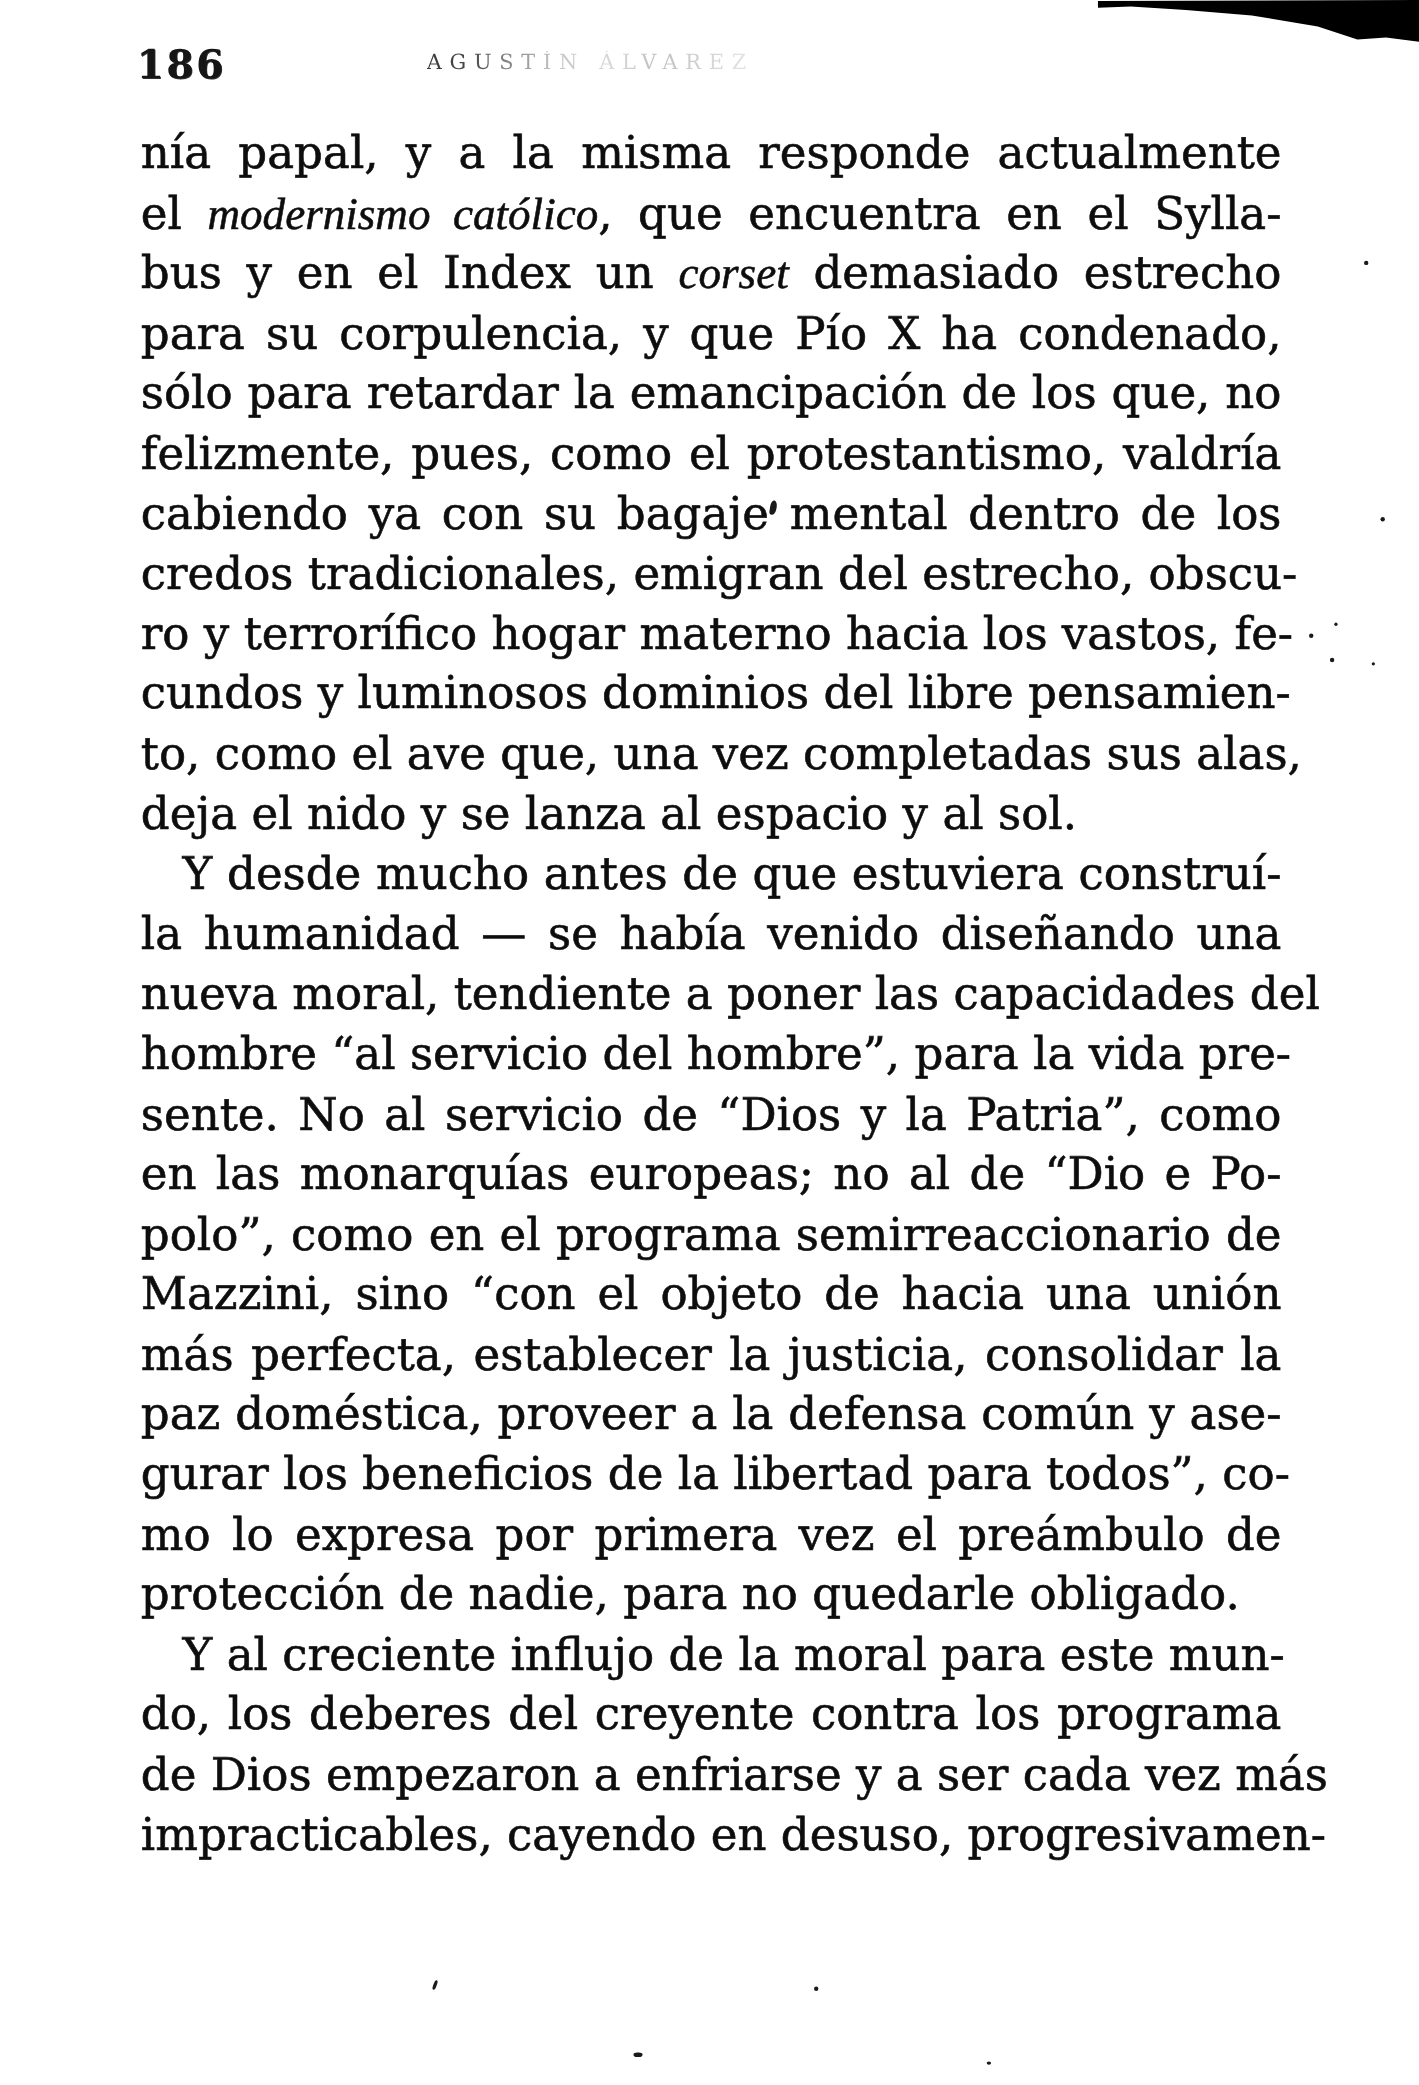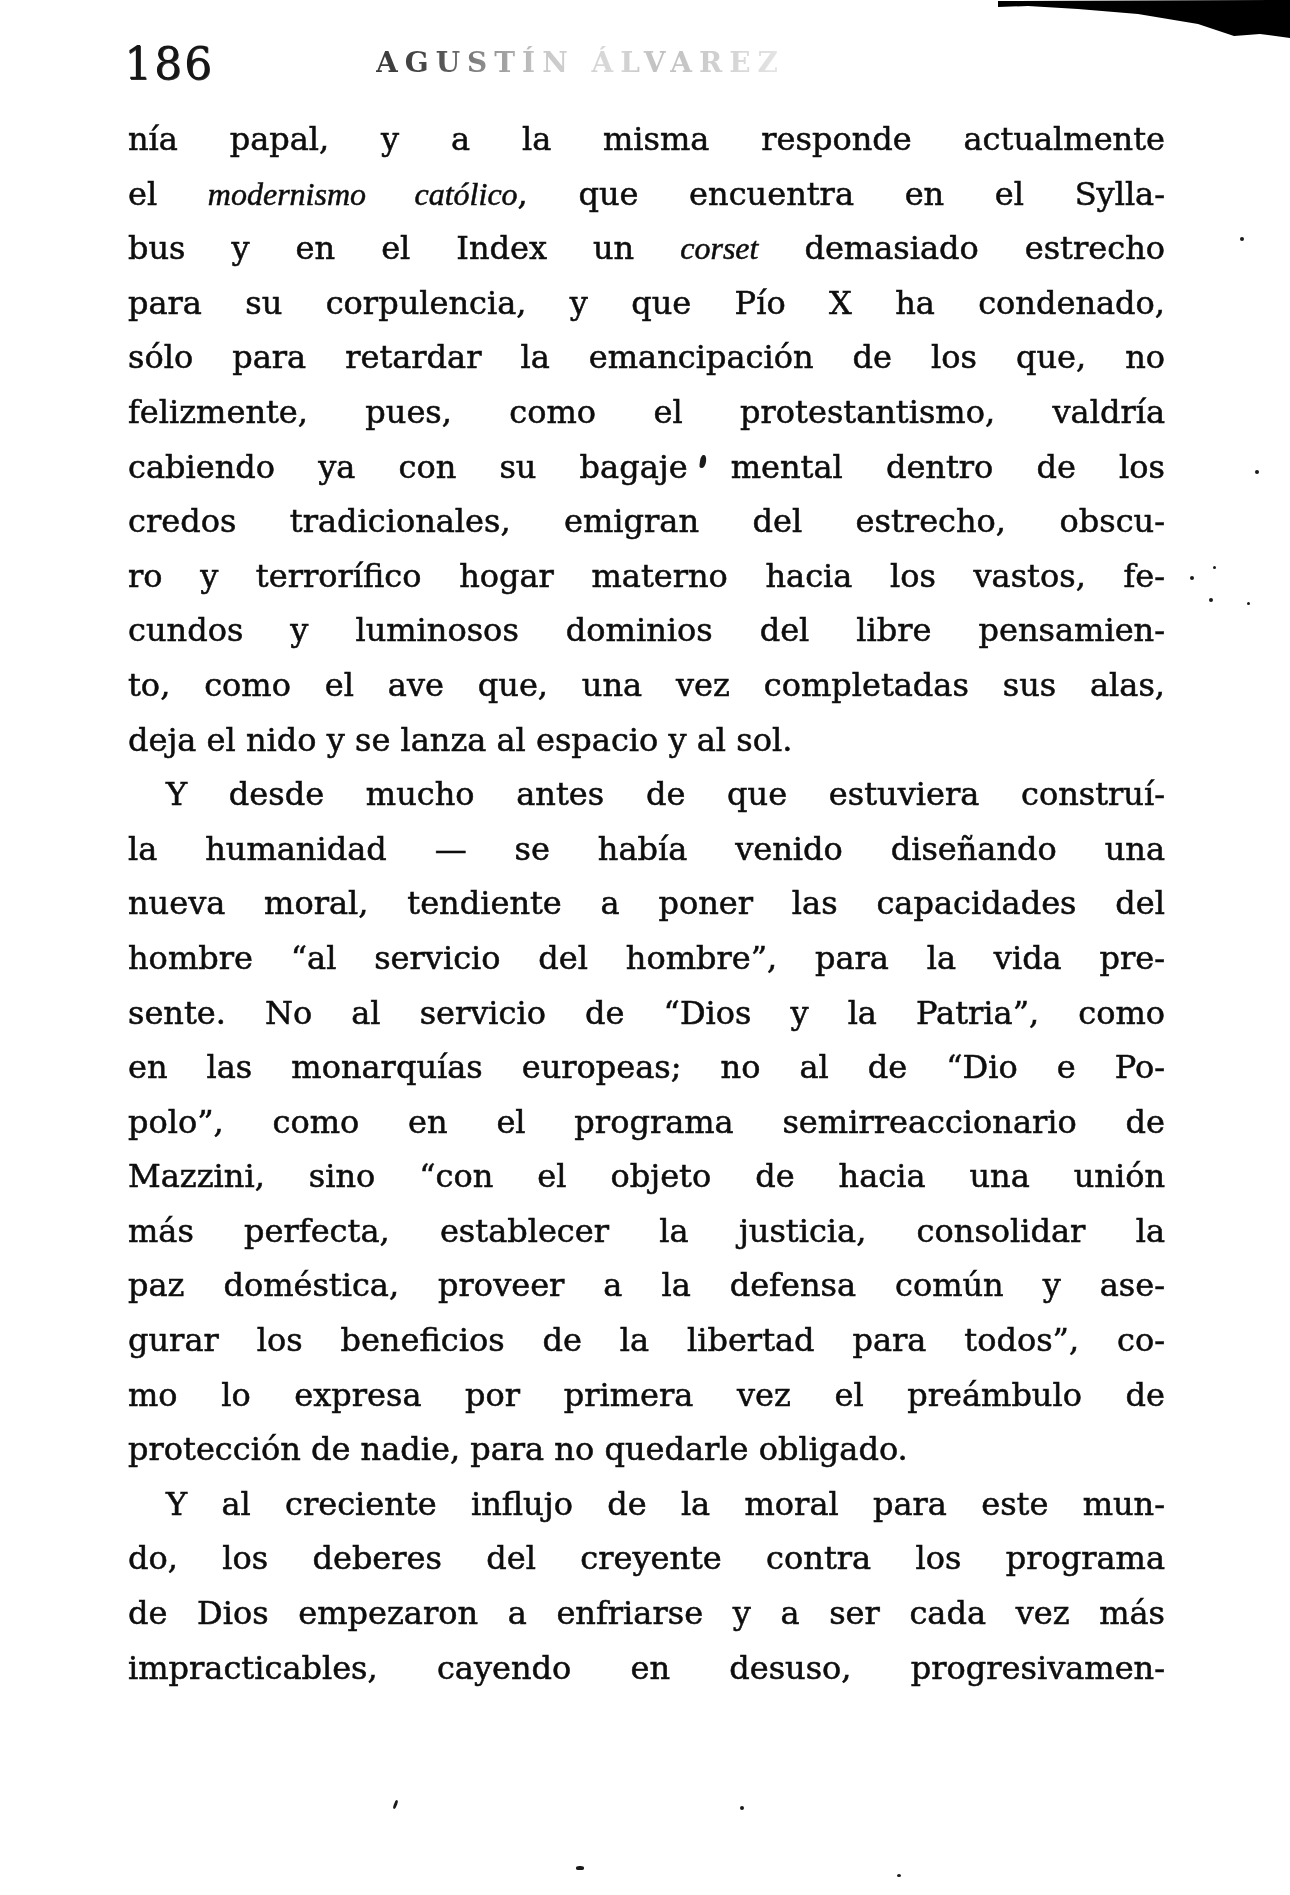--- a/index.html
+++ b/index.html
@@ -20,49 +20,48 @@
   .corner-wedge {
     position: absolute;
     left: 998px; top: 0;
     width: 292px; height: 44px;
   }
 
   
   .page-number {
     position: absolute;
     left: 124px; top: 38px;
-    font-size: 44px;
-    font-weight: normal;
+    font-size: 36px;
+    font-weight: bold;
     letter-spacing: 2px;
     color: #161616;
     filter: blur(0.4px);
     text-shadow: 0.8px 0.6px 0 #333;
   }
   .running-head {
     position: absolute;
-    left: 376px; top: 46px;
-    font-size: 28px;
+    left: 388px; top: 46px;
+    font-size: 19px;
     letter-spacing: 7px;
     white-space: nowrap;
     background: linear-gradient(90deg,
       #3a3a3a 0%, #4a4a4a 14%, #8a8a8a 26%,
       #c8c8c8 40%, #d9d9d9 58%, #bfbfbf 70%, #e6e6e6 100%);
     -webkit-background-clip: text;
     background-clip: text;
     color: transparent;
     filter: blur(0.5px);
-    font-weight: bold;
   }
 
   
   .textblock {
     position: absolute;
     left: 128px; top: 112px;
     width: 1037px;
-    font-size: 32px;
+    font-size: 41px;
     line-height: 54.6px;
     color: #0d0d0d;
     -webkit-text-stroke: 0.55px #141414;
     text-align: justify;
     filter: blur(0.25px);
   }
   .line {
     text-align: justify;
     text-align-last: justify;
     height: 54.6px;

